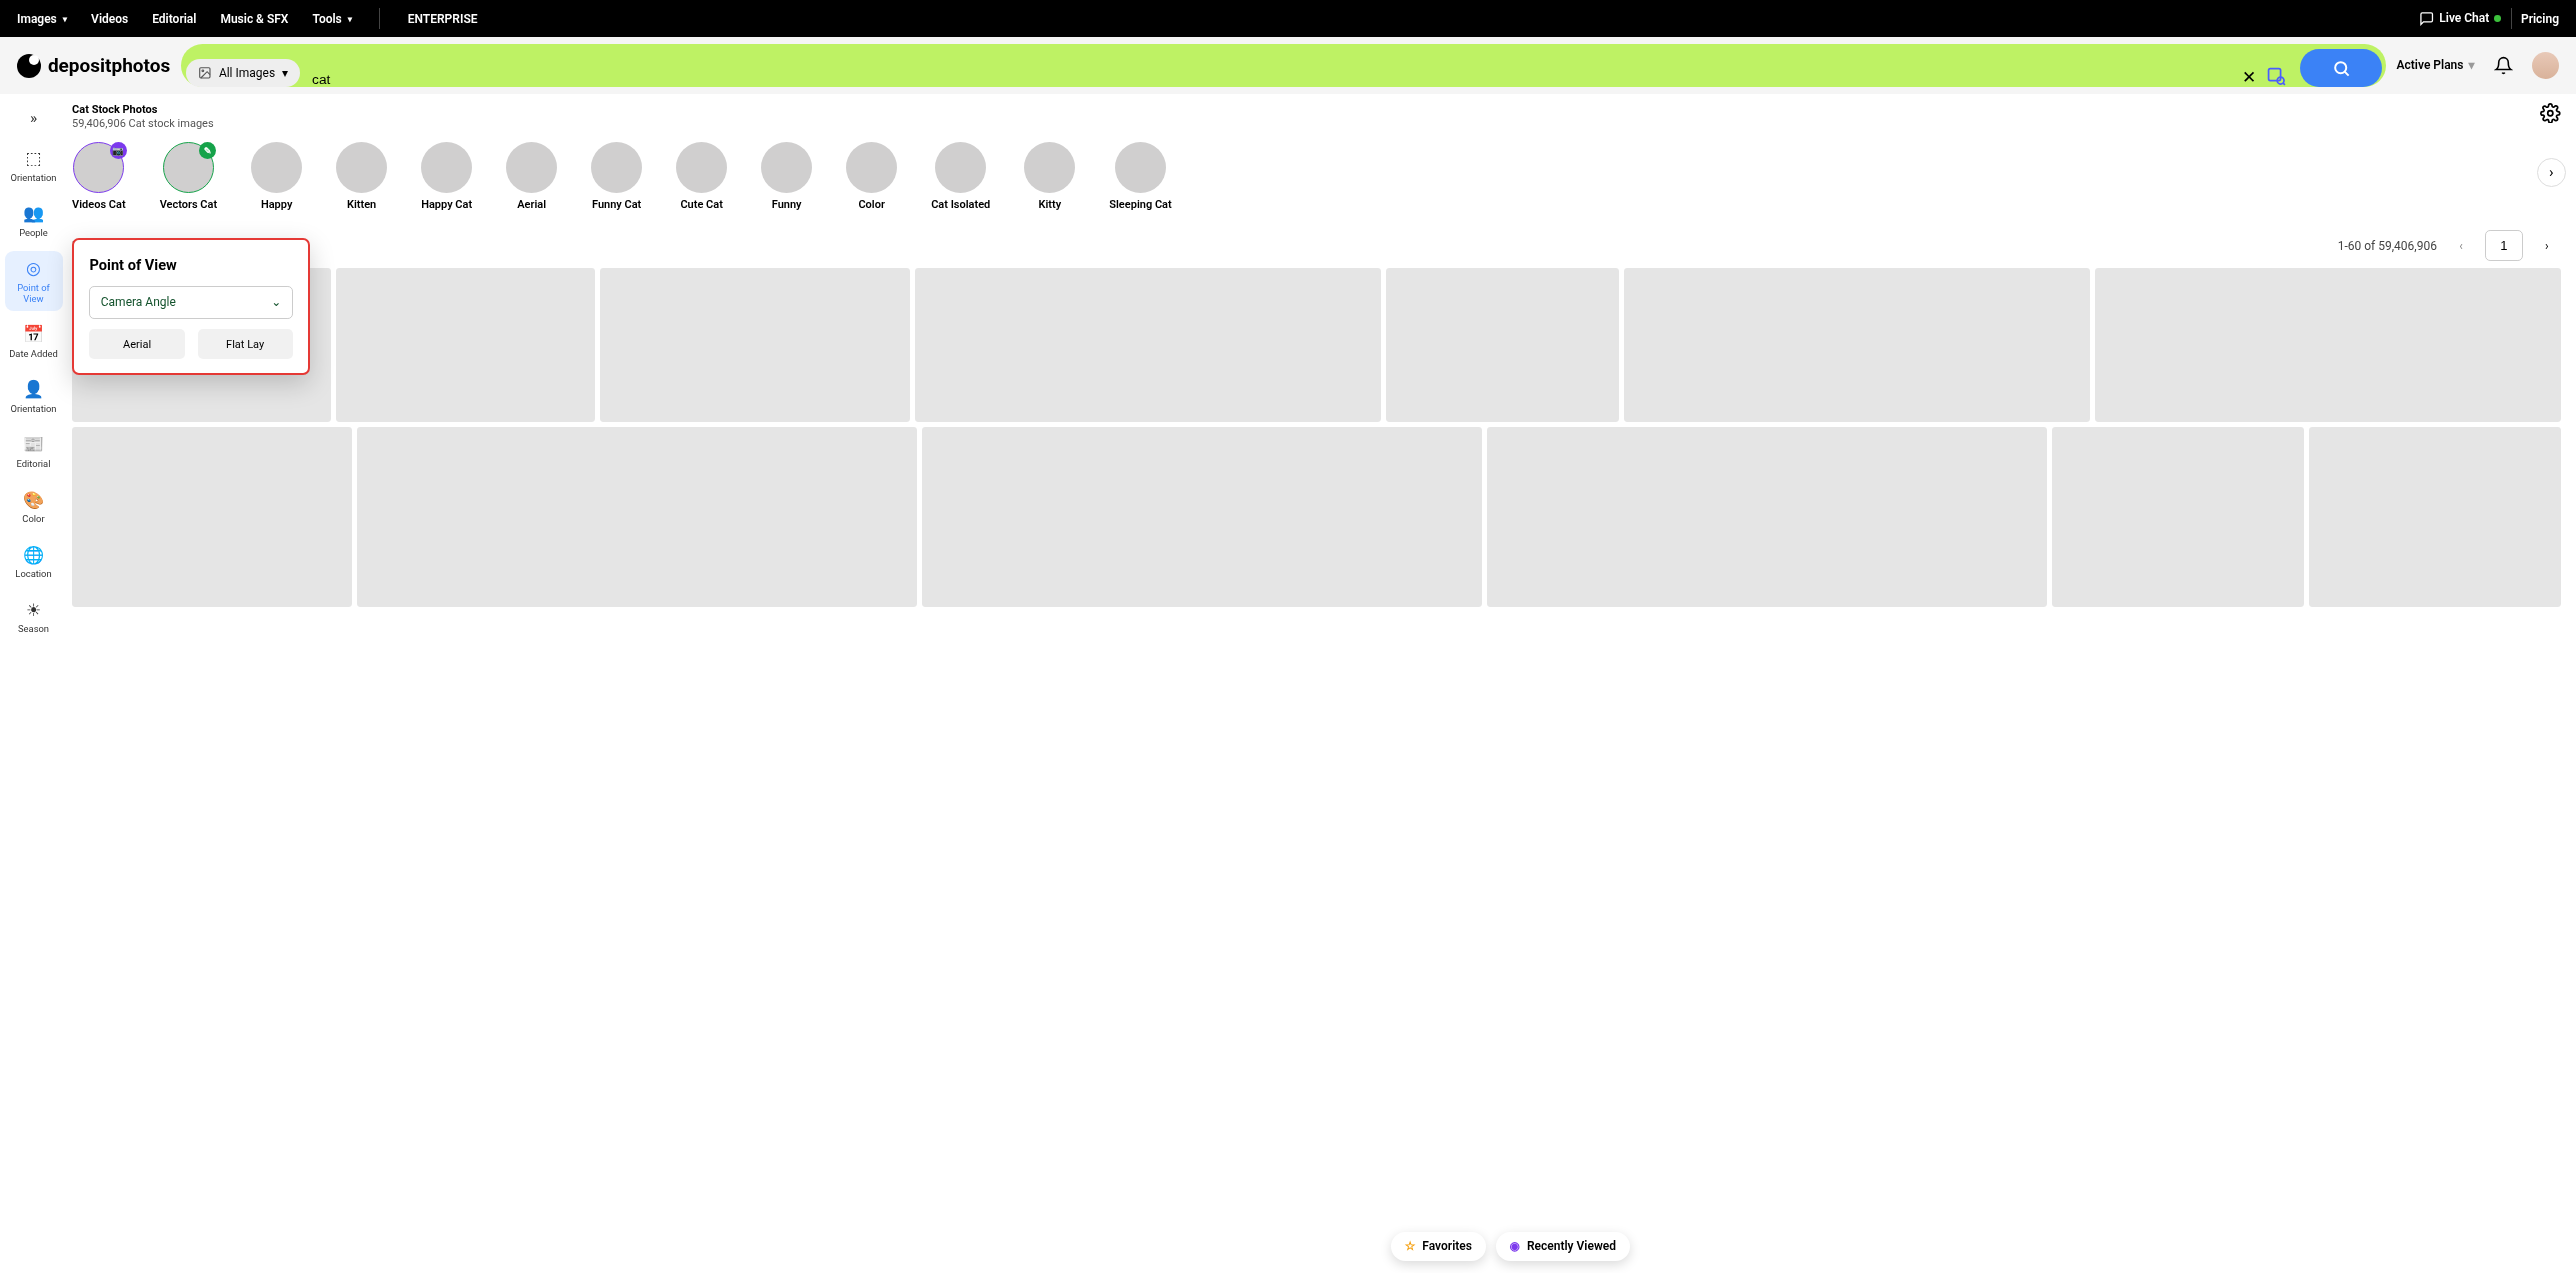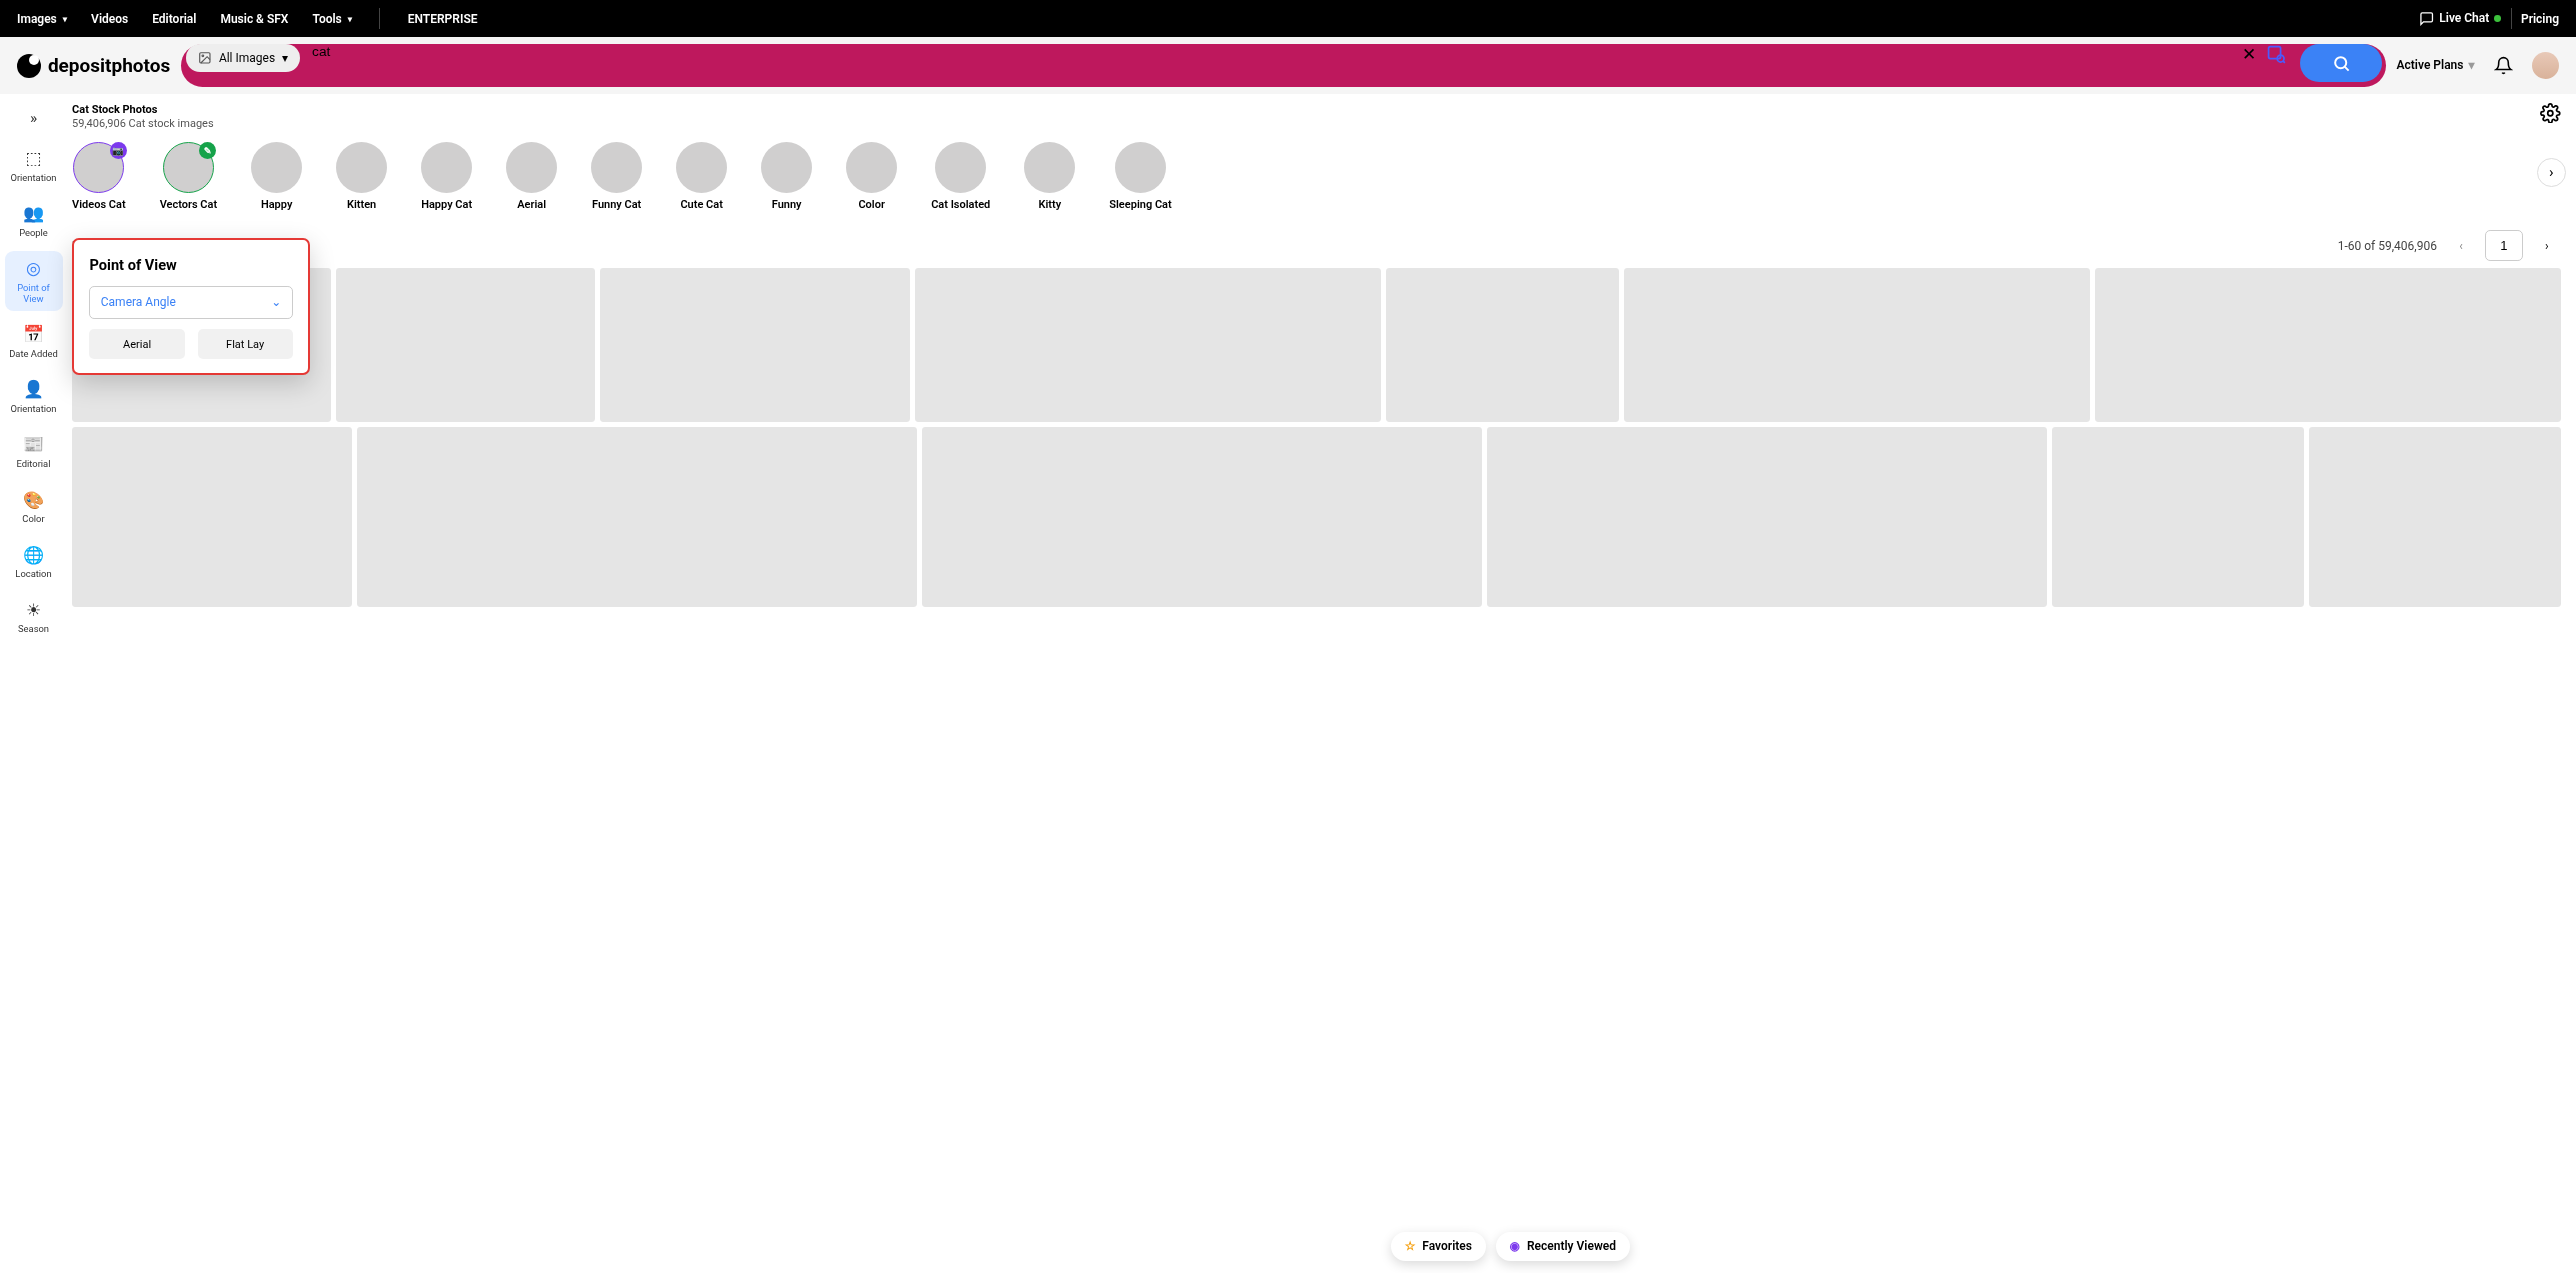--- a/index.html
+++ b/index.html
@@ -9,21 +9,21 @@
 .topbar-item { font-size: 12px; font-weight: 600; cursor: pointer; display: flex; align-items: center; gap: 4.3px; }
 .topbar-right { display: flex; gap: 6px; align-items: center; }
 .live-chat { display: flex; align-items: center; gap: 5.1px; }
 .green-dot { width: 6.9px; height: 6.9px; border-radius: 50%; background: #3cc13c; }
 .divider-v { width: 0.9px; height: 20.6px; background: #444; margin: 0 3.4px; }
 
 .searchbar { background: #f5f5f5; height: 57px; display: flex; align-items: center; padding: 0 17px; gap: 11px; }
 .logo { display: flex; align-items: center; gap: 6.9px; font-weight: 700; font-size: 19px; cursor: pointer; }
 .logo-icon { width: 24px; height: 24px; border-radius: 50%; background: #000; position: relative; }
 .logo-icon::after { content:''; position:absolute; width:10.3px; height:10.3px; border-radius:50%; background:#fff; top:1.7px; right:1.7px; }
-.search-wrap { flex: 1; display: flex; align-items: flex-start; background: #be185d; border-radius: 26px; height: 43px; padding-left: 5.1px; }
+.search-wrap { flex: 1; display: flex; align-items: flex-end; background: #bef264; border-radius: 26px; height: 43px; padding-left: 5.1px; }
 .cat-select { display: flex; align-items: center; gap: 6.9px; background: #eee; border-radius: 20.6px; padding: 6.9px 12px; cursor: pointer; font-size: 12px; }
 .search-input { flex:1; border:none; outline:none; font-size:13.7px; padding:0 12px; background:transparent; }
 .clear-btn { width:34px; text-align:center; font-size:17px; cursor:pointer; color:#000; }
 .vsearch-btn { width:34px; text-align:center; cursor:pointer; color:#4a5cff; }
 .search-btn { background:#3b82f6; border-radius:20.6px; width:82px; height:38px; display:flex; align-items:center; justify-content:center; cursor:pointer; margin-right:3.4px; }
 .right-controls { display:flex; align-items:center; gap:19px; }
 .plans { display:flex; gap:5.1px; align-items:center; font-weight:600; font-size:12px; cursor:pointer; }
 .bell { cursor:pointer; }
 .avatar { width:27.4px; height:27.4px; border-radius:50%; background: linear-gradient(#e8c9b8,#d9b29a); cursor:pointer; }
 
@@ -45,21 +45,21 @@
 .chip-img { width:51px; height:51px; border-radius:50%; background:#d0cfcf; border:1.7px solid transparent; position:relative; }
 .chip-img.video { border-color:#7c3aed; }
 .chip-img.vector { border-color:#16a34a; }
 .chip-badge { position:absolute; top:-1.7px; right:-3.4px; width:17px; height:17px; border-radius:50%; display:flex; align-items:center; justify-content:center; font-size:9.4px; color:#fff; }
 .chip-badge.v { background:#7c3aed; }
 .chip-badge.g { background:#16a34a; }
 .chips-next { position:absolute; right:-5.1px; top:15.4px; width:29px; height:29px; border-radius:50%; border:0.9px solid #ddd; background:#fff; display:flex; align-items:center; justify-content:center; cursor:pointer; font-size:15.4px; }
 
 .sortrow { display:flex; justify-content:space-between; align-items:center; margin-top:19px; }
 .sort-tabs { display:flex; gap:22px; font-size:13px; }
-.sort-tabs span { cursor:pointer; color:#3b82f6; }
+.sort-tabs span { cursor:pointer; color:#14532d; }
 .sort-tabs span.sel { color:#000; font-weight:700; }
 .pager { display:flex; align-items:center; gap:10.3px; }
 .page-info { font-size:12px; color:#444; }
 .page-btn { width:27.4px; height:27.4px; display:flex; align-items:center; justify-content:center; cursor:pointer; color:#888; }
 .page-btn.enabled { color:#000; }
 .page-num { width:38px; height:31px; border:0.9px solid #ccc; border-radius:5.1px; text-align:center; font-size:13px; }
 
 .grid { margin-top:6.9px; }
 .grow { display:flex; gap:5.1px; margin-bottom:5.1px; }
 .thumb { background:#e5e5e5; border-radius:3.4px; height:154px; position:relative; }

